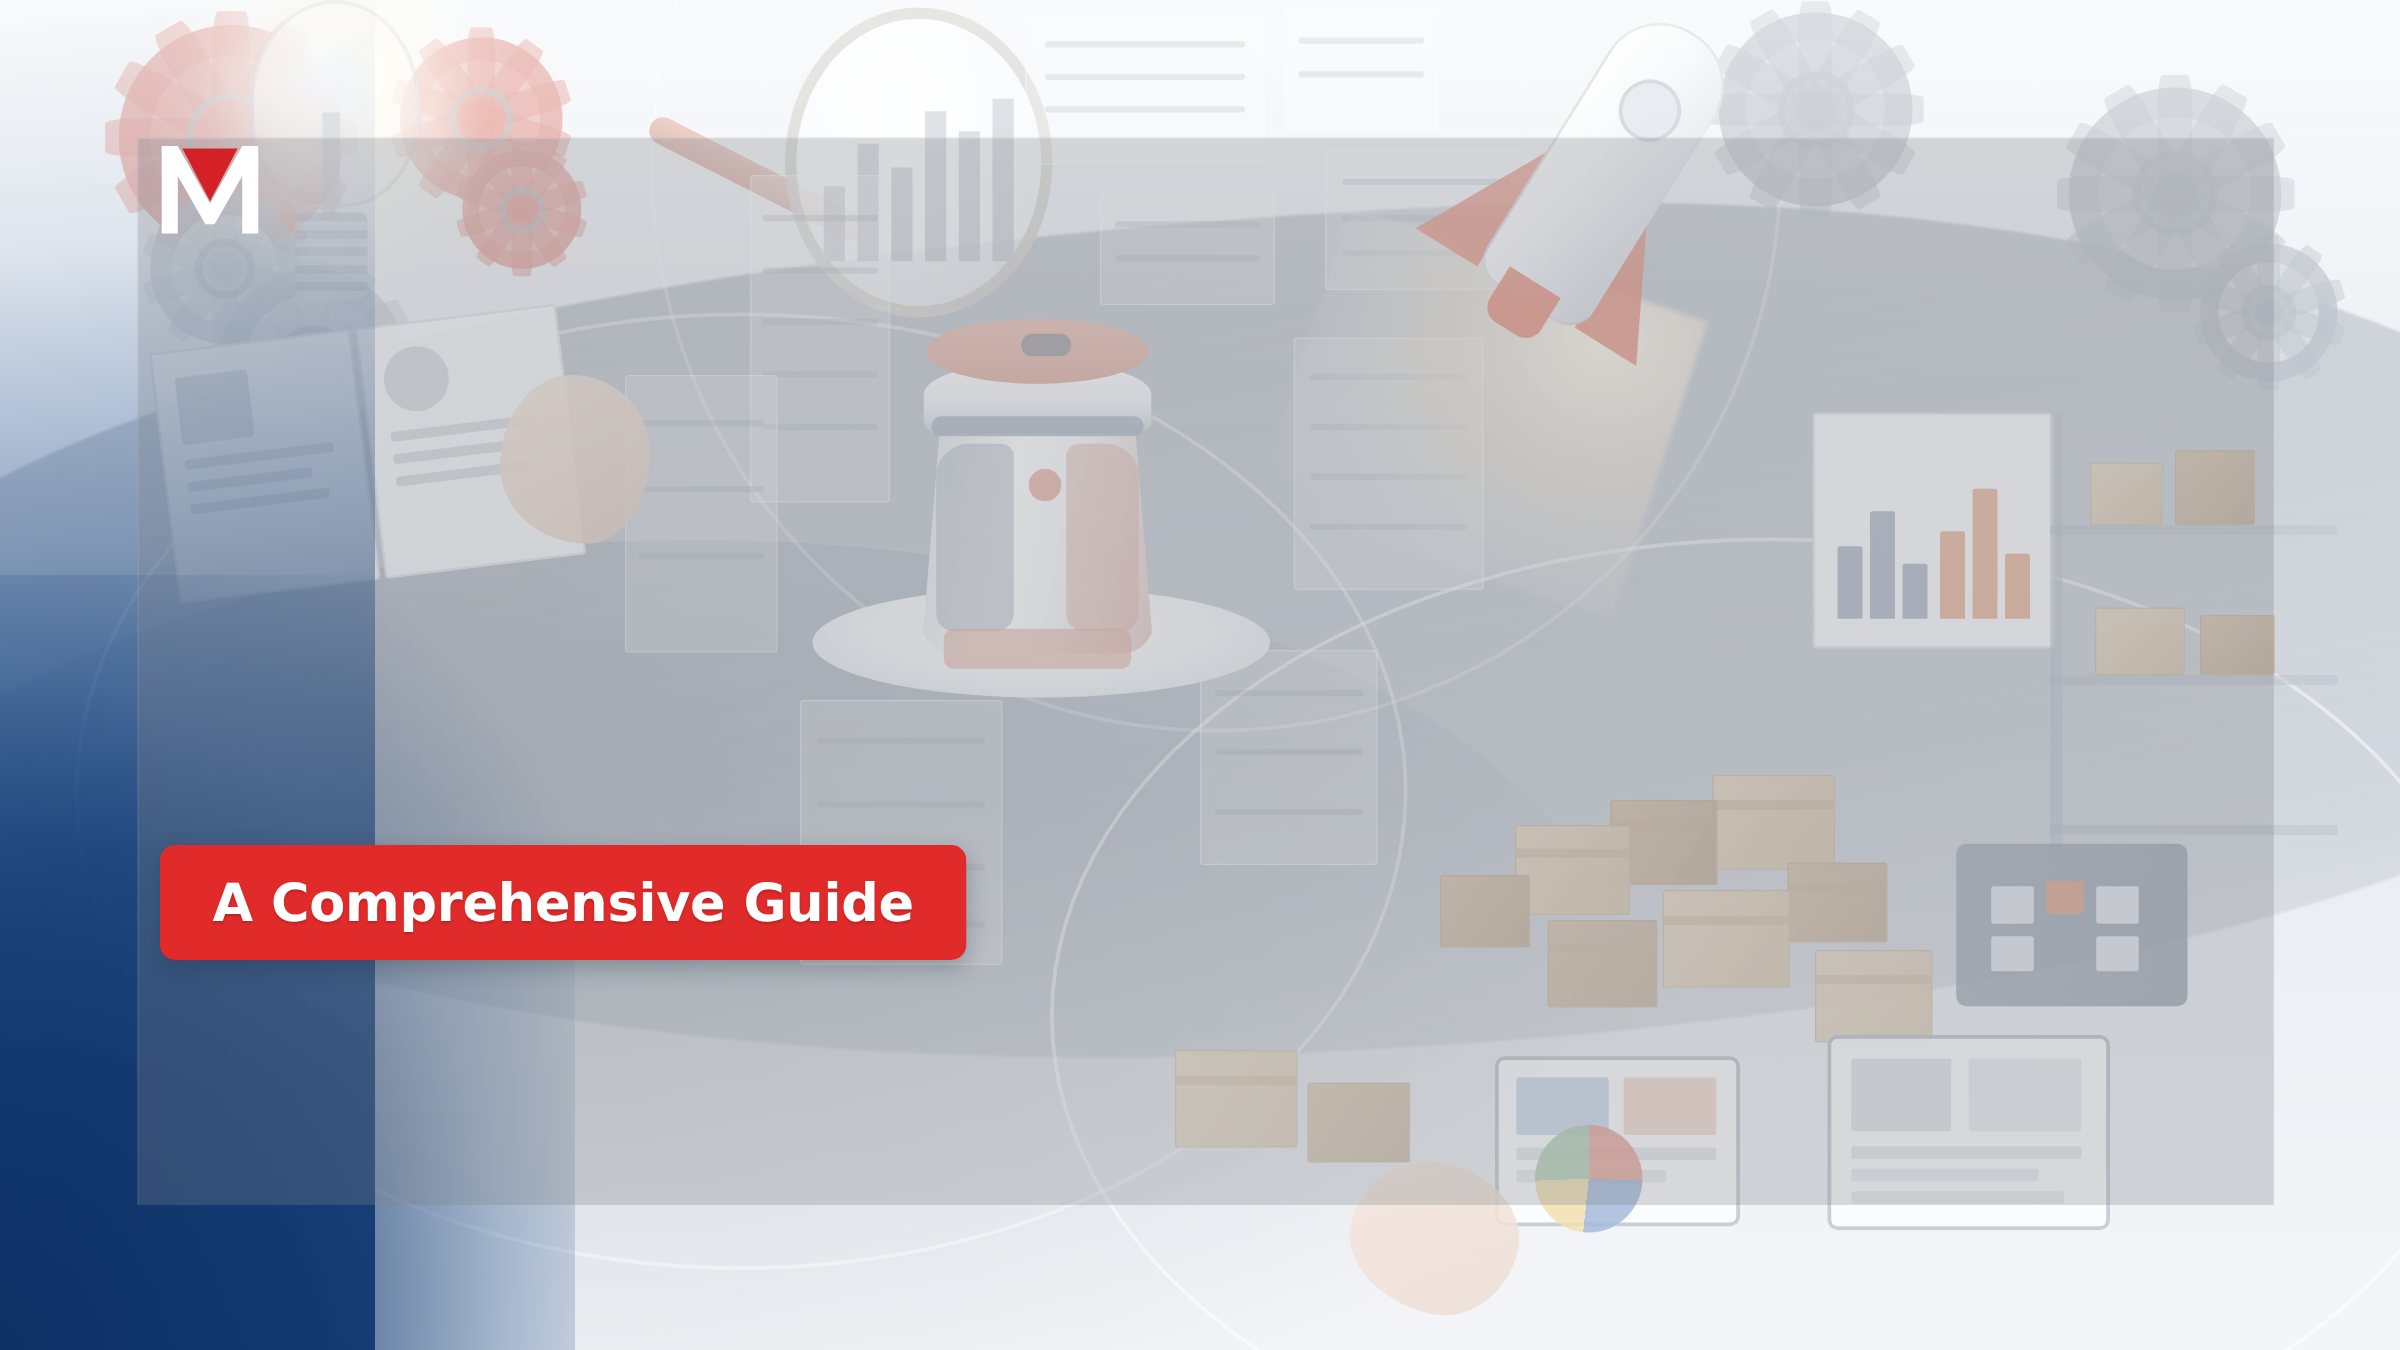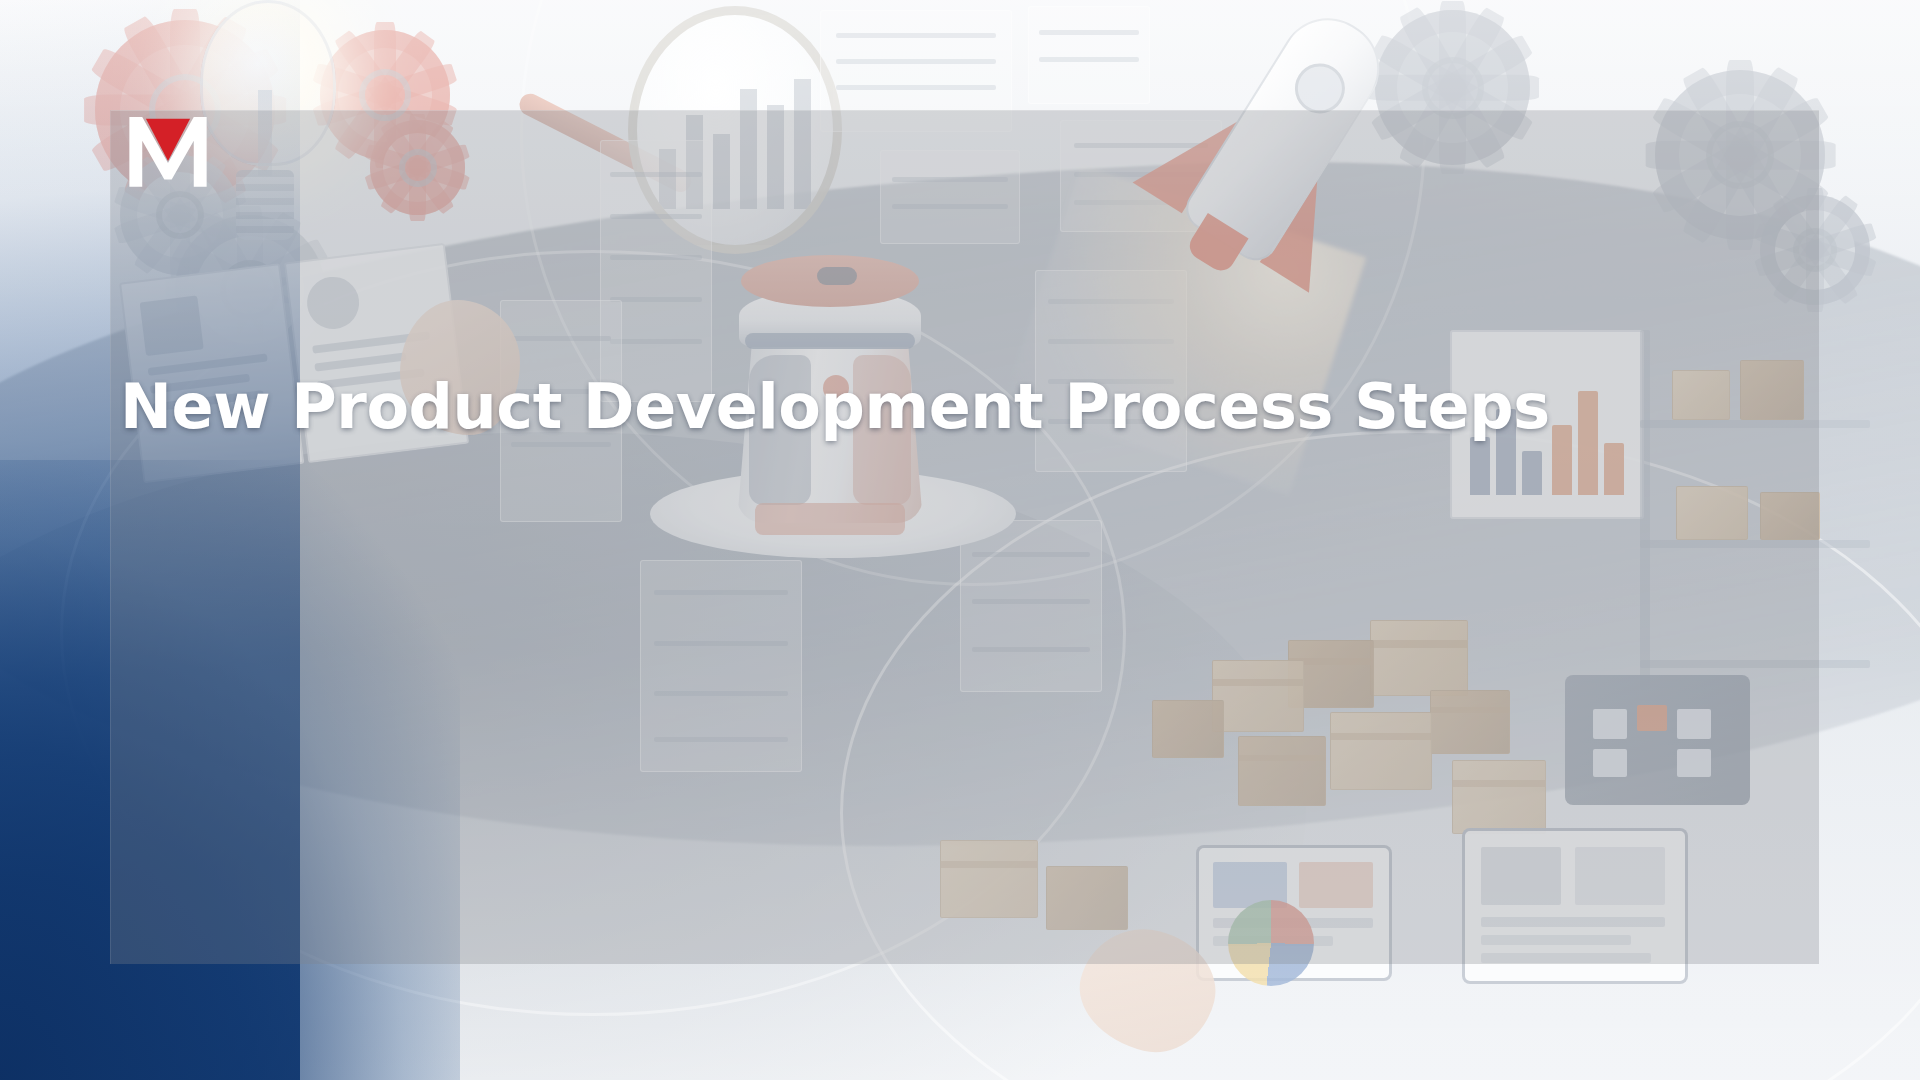--- a/index.html
+++ b/index.html
@@ -796,17 +796,17 @@
 
   <div class="content">
 
     <div class="logo">
       <svg viewBox="0 0 100 100" aria-hidden="true">
         <polygon points="26,16 74,16 50,62" fill="#d42027"></polygon>
         <path d="M8,90 L8,14 L22,14 L50,64 L78,14 L92,14 L92,90 L78,90 L78,40 L54,82 L46,82 L22,40 L22,90 Z" fill="#ffffff"></path>
       </svg>
     </div>
 
-    <h1 class="title">New Product Development Process Steps</h1>
-
+
+    <div class="badge">A Comprehensive Guide</div>
 
   </div>
 </div>
 
 </body></html>

